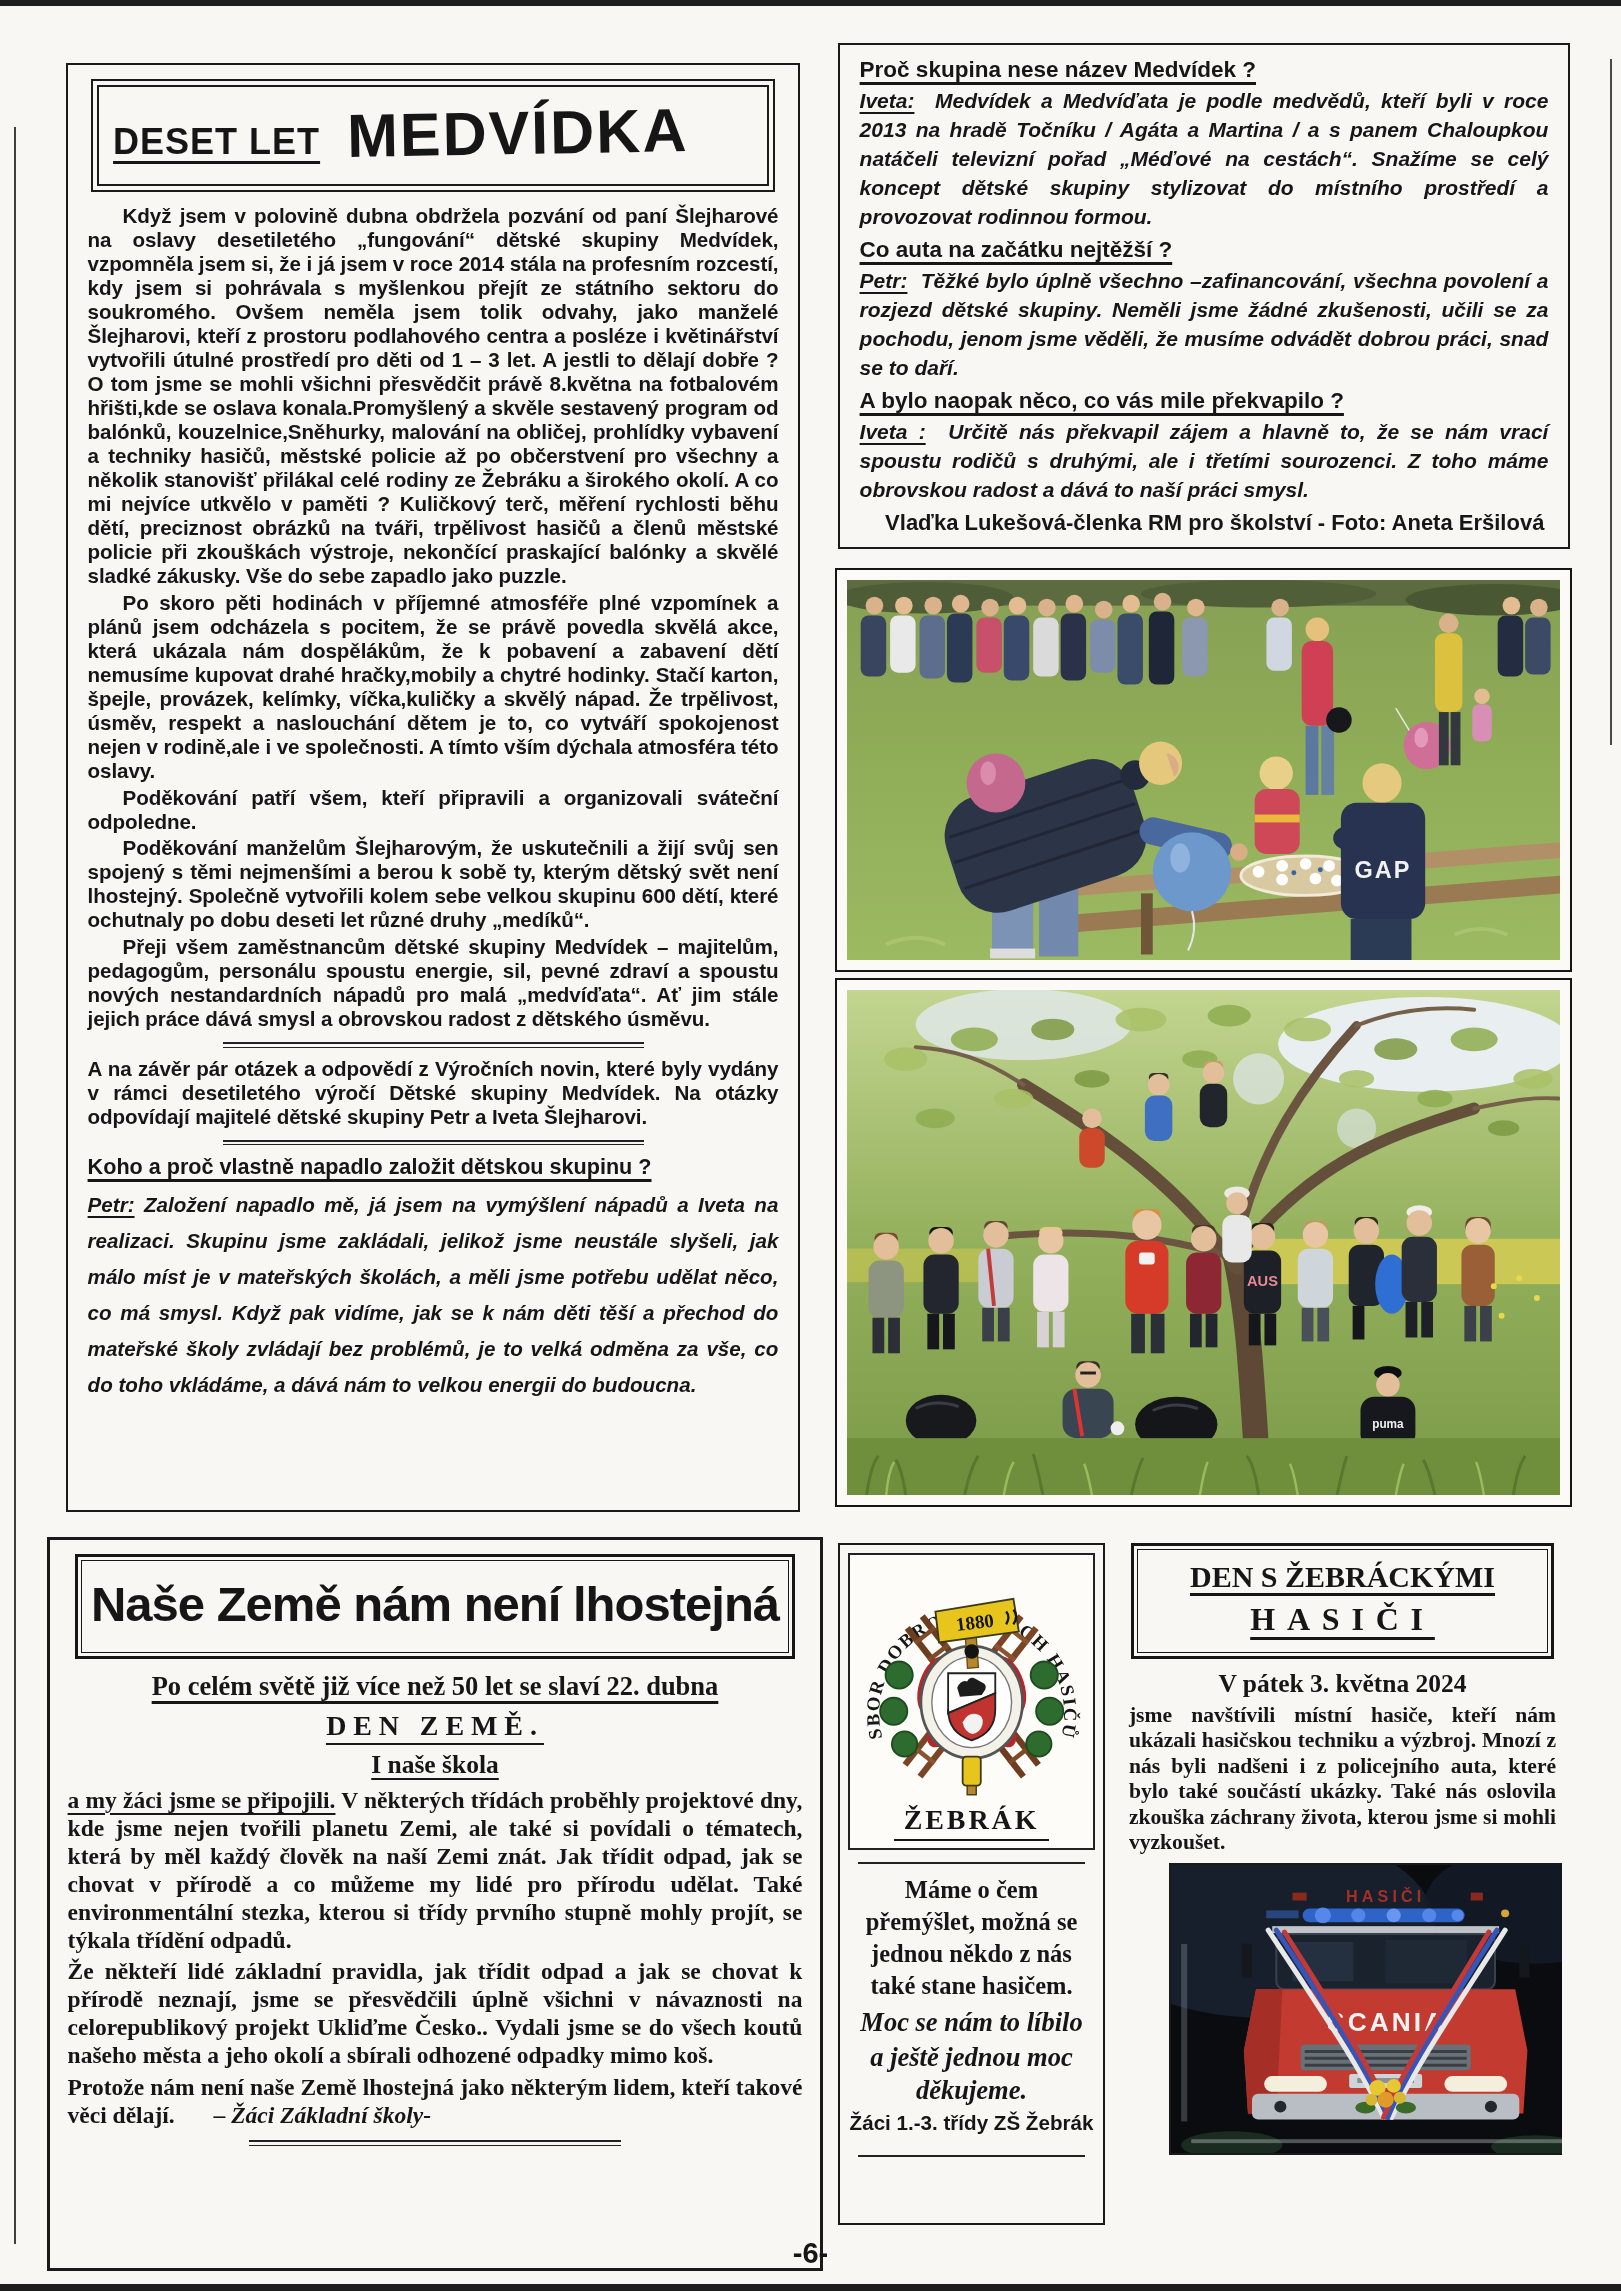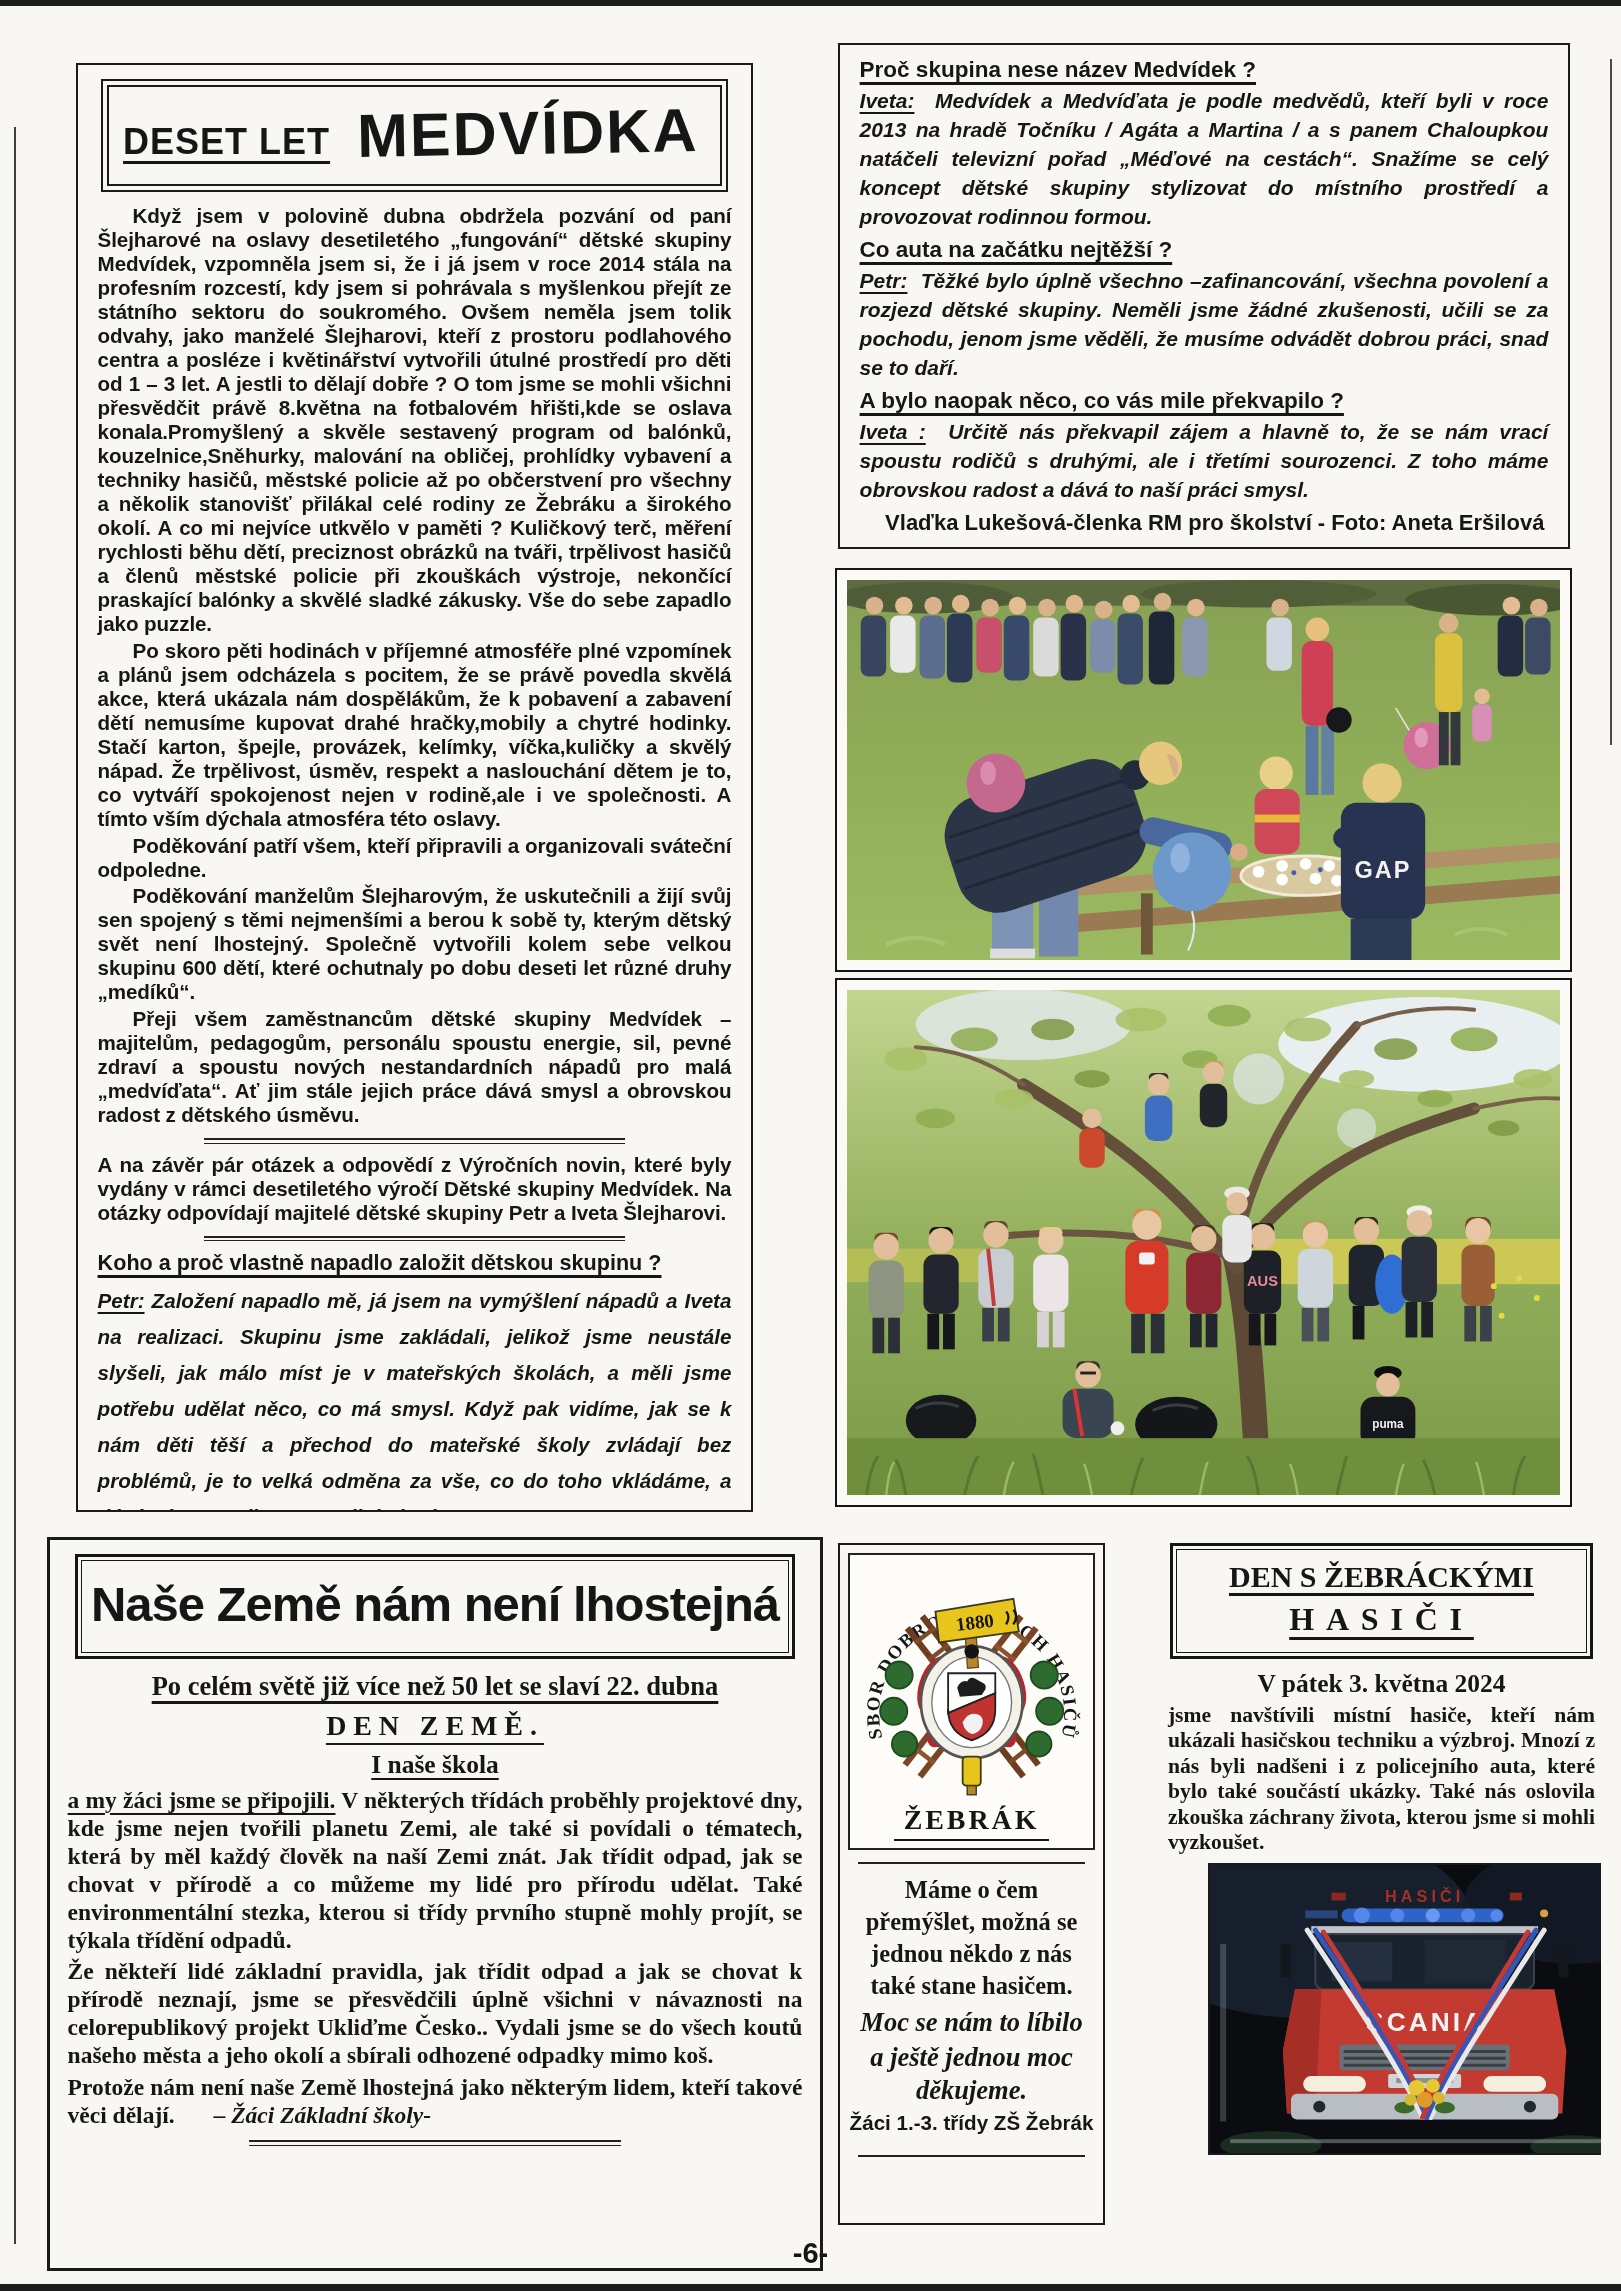--- a/index.html
+++ b/index.html
@@ -2,21 +2,21 @@
 <html><head>
 <meta charset="utf-8">
 <style>
   html,body{margin:0;padding:0;background:#e9e8e4;}
   .page{position:relative;width:1621px;height:2292px;background:#f8f7f3;overflow:hidden;
         font-family:"Liberation Sans",sans-serif;color:#161616;}
   .artifact{position:absolute;background:#1d1d1d;}
   .box{position:absolute;border:2.9px solid #1a1a1a;background:transparent;overflow:hidden;}
 
   
-  .left-article{left:76px;top:63px;width:677px;height:1449px;padding:0 19.6px;box-sizing:border-box;}
+  .left-article{left:66px;top:63px;width:734px;height:1449px;padding:0 19.6px;box-sizing:border-box;}
   .title-box{border:2.9px solid #1b1b1b;margin:13.7px 3.9px 11.8px;padding:3.9px;}
   .title-box-inner{border:2px solid #1b1b1b;padding:11.8px 13.7px 15.7px;display:flex;align-items:baseline;}
   .kicker{font-size:36px;font-weight:700;letter-spacing:1px;text-decoration:underline;
           text-decoration-thickness:2.9px;text-underline-offset:6.9px;white-space:nowrap;}
   .big-title{font-size:61px;font-weight:900;letter-spacing:2px;margin-left:27.4px;transform:rotate(-1deg);white-space:nowrap;}
   .lbody{font-size:20.6px;line-height:24px;font-weight:700;letter-spacing:-0.1px;text-align:justify;margin:0 0 2.9px;}
   .ind{text-indent:35px;}
   .rule-short{height:2.9px;border-top:2.5px solid #222;border-bottom:1px solid #222;width:421px;margin:10.8px auto 8.8px;}
   .q-head{font-size:21.6px;font-weight:700;margin:3.9px 0 6.9px;text-decoration:underline;
           text-decoration-thickness:2.5px;text-underline-offset:4.9px;}
@@ -59,21 +59,21 @@
   .logo-panel{border:2px solid #222;background:#fdfcf8;padding:3.9px 2px 7.8px;}
   .logo-panel svg{display:block;width:100%;height:auto;}
   .town{display:inline-block;font-size:28px;font-weight:700;letter-spacing:2.9px;border-bottom:2.9px solid #161616;
         padding:0 9.8px 2.9px;margin-top:2px;}
   .rule-mid{height:0;border-top:2.5px solid #222;width:92%;margin:11.8px auto 9.8px;}
   .note1{font-size:24.5px;line-height:32px;font-weight:700;margin:2px 2px 3.9px;}
   .note-ital{font-size:26.5px;line-height:33px;font-weight:700;font-style:italic;margin:2px 0;}
   .sdh-sig{font-family:"Liberation Sans",sans-serif;font-size:20.6px;font-weight:700;margin-top:3.9px;}
 
   
-  .fire{position:absolute;left:1162px;top:1537px;width:439px;height:688px;padding:0 5.9px;box-sizing:border-box;
+  .fire{position:absolute;left:1123px;top:1537px;width:439px;height:688px;padding:0 5.9px;box-sizing:border-box;
         font-family:"Liberation Serif",serif;overflow:hidden;}
   .fire-titlebox{border:3.4px solid #161616;margin:5.9px 2px 9.8px;padding:2.9px;}
   .fire-titlebox-inner{border:1.5px solid #161616;text-align:center;padding:9.8px 3.9px 13.7px;}
   .fire-t1{font-size:30px;font-weight:700;text-decoration:underline;text-decoration-thickness:2.5px;text-underline-offset:5.9px;}
   .fire-t2{font-size:32px;font-weight:700;letter-spacing:11.8px;margin-top:7.8px;text-decoration:underline;
            text-decoration-thickness:2.5px;text-underline-offset:6.9px;}
   .fire-date{font-size:25.5px;font-weight:700;text-align:center;margin:7.8px 0 3.9px;}
   .fbody{font-size:21.6px;line-height:25.5px;font-weight:700;text-align:justify;margin:0;}
   .photo3{position:relative;margin-top:7.8px;width:100%;height:292px;border:2px solid #1a1a1a;background:#0a0c10;box-sizing:border-box;}
   .photo3 svg{display:block;width:100%;height:100%;}

